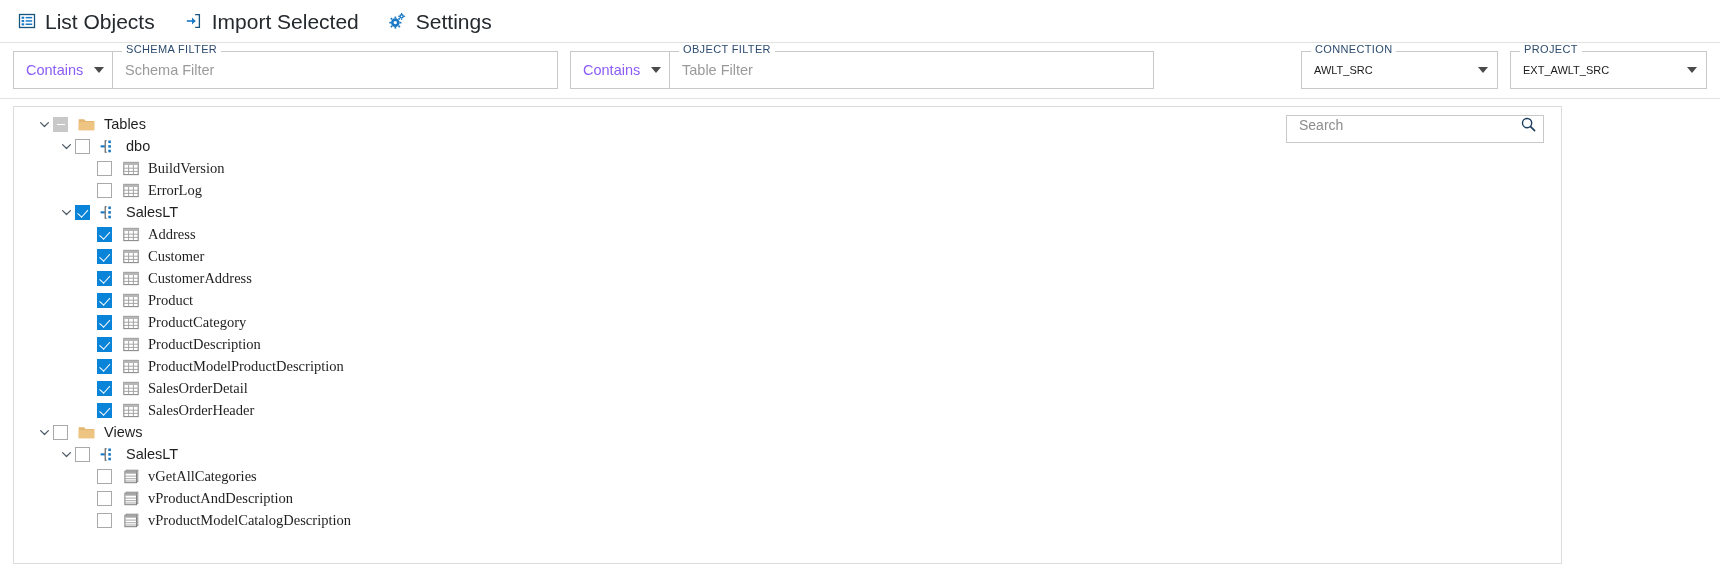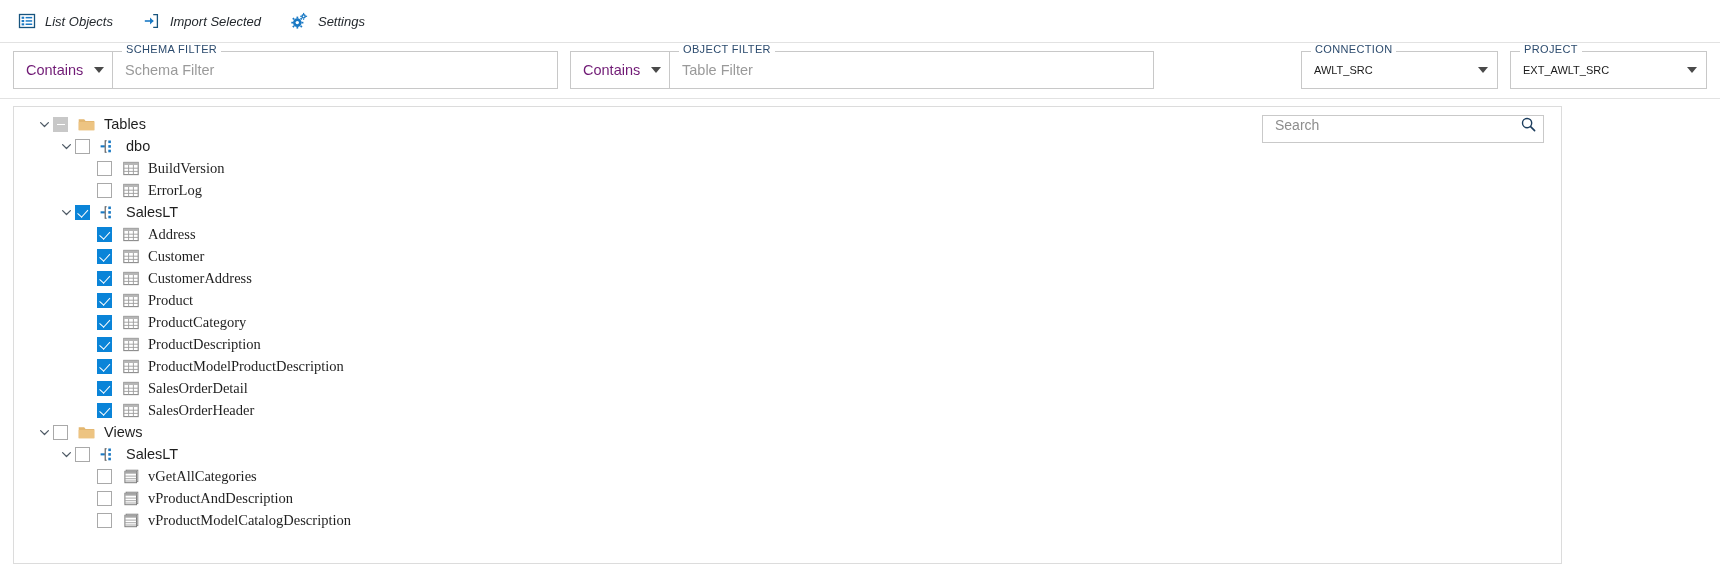--- a/index.html
+++ b/index.html
@@ -39,24 +39,23 @@
   .tb-item {
     display: flex;
     align-items: center;
     gap: 9px;
     padding: 5px 13px 5px 4px;
     margin-right: 12px;
     cursor: default;
     white-space: nowrap;
   }
   .tb-label {
-    font-size: 13px;
+    font-size: 21px;
     color: #24292e;
     line-height: 1;
-    font-style: italic;
   }
   .tb-icon {
     width: 19px;
     height: 19px;
     display: inline-flex;
     align-items: center;
     justify-content: center;
     flex: 0 0 auto;
   }
 
@@ -101,21 +100,21 @@
     width: 99px;
     border: 1px solid #c8c8c8;
     border-right: none;
     height: 38px;
     box-sizing: border-box;
     display: flex;
     align-items: center;
     justify-content: space-between;
     padding: 0 8px 0 12px;
     font-size: 14.5px;
-    color: #701a75;
+    color: #8b5cf6;
     background: #fff;
     cursor: default;
   }
   .caret {
     width: 0; height: 0;
     border-left: 5.5px solid transparent;
     border-right: 5.5px solid transparent;
     border-top: 6px solid #4a4a4a;
     margin-left: 6px;
     flex: 0 0 auto;
@@ -167,21 +166,21 @@
     box-sizing: border-box;
     border: 1px solid #dcdcdc;
     background: #fff;
     overflow: hidden;
   }
 
   .search-wrap {
     position: absolute;
     right: 17px;
     top: 8px;
-    width: 282px;
+    width: 258px;
     height: 28px;
     box-sizing: border-box;
     border: 1px solid #c9c9c9;
     background: #fff;
     display: flex;
     align-items: center;
     padding: 0 6px 9px 10px;
   }
   .search-input {
     border: none;

